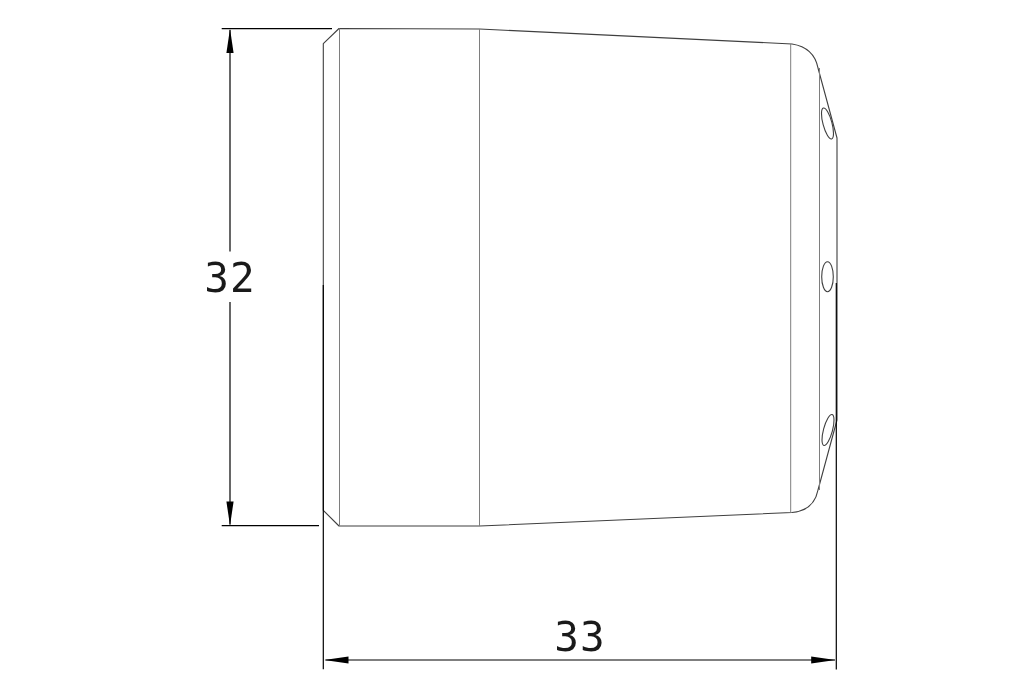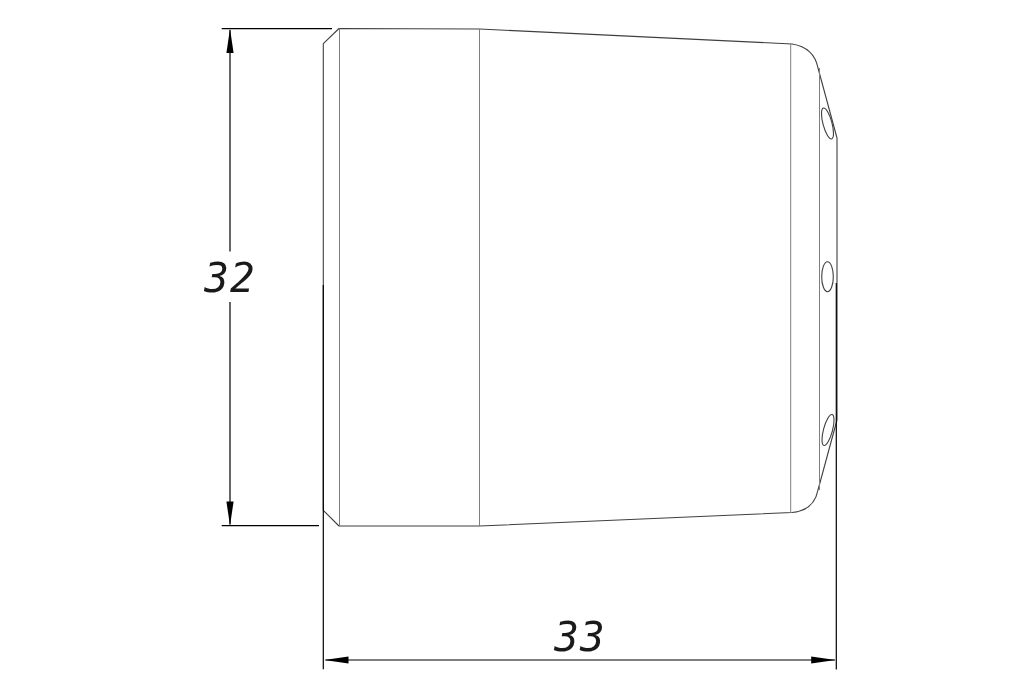--- a/index.html
+++ b/index.html
@@ -7,21 +7,20 @@
     padding: 0;
     background: #ffffff;
   }
   .canvas {
     position: relative;
     width: 1024px;
     height: 682px;
     background: #ffffff;
     overflow: hidden;
     font-family: "DejaVu Sans Mono", monospace;
-    font-style: italic;
   }
   svg { display: block; }
   .dim-text {
     font-family: "DejaVu Sans Mono", monospace;
     font-size: 41px;
     letter-spacing: 1px;
   }
   .part-stroke { fill: none; stroke-width: 1.1; }
   .inner-stroke { fill: none; stroke-width: 1; }
   .dim-stroke { fill: none; stroke-width: 1.2; }

